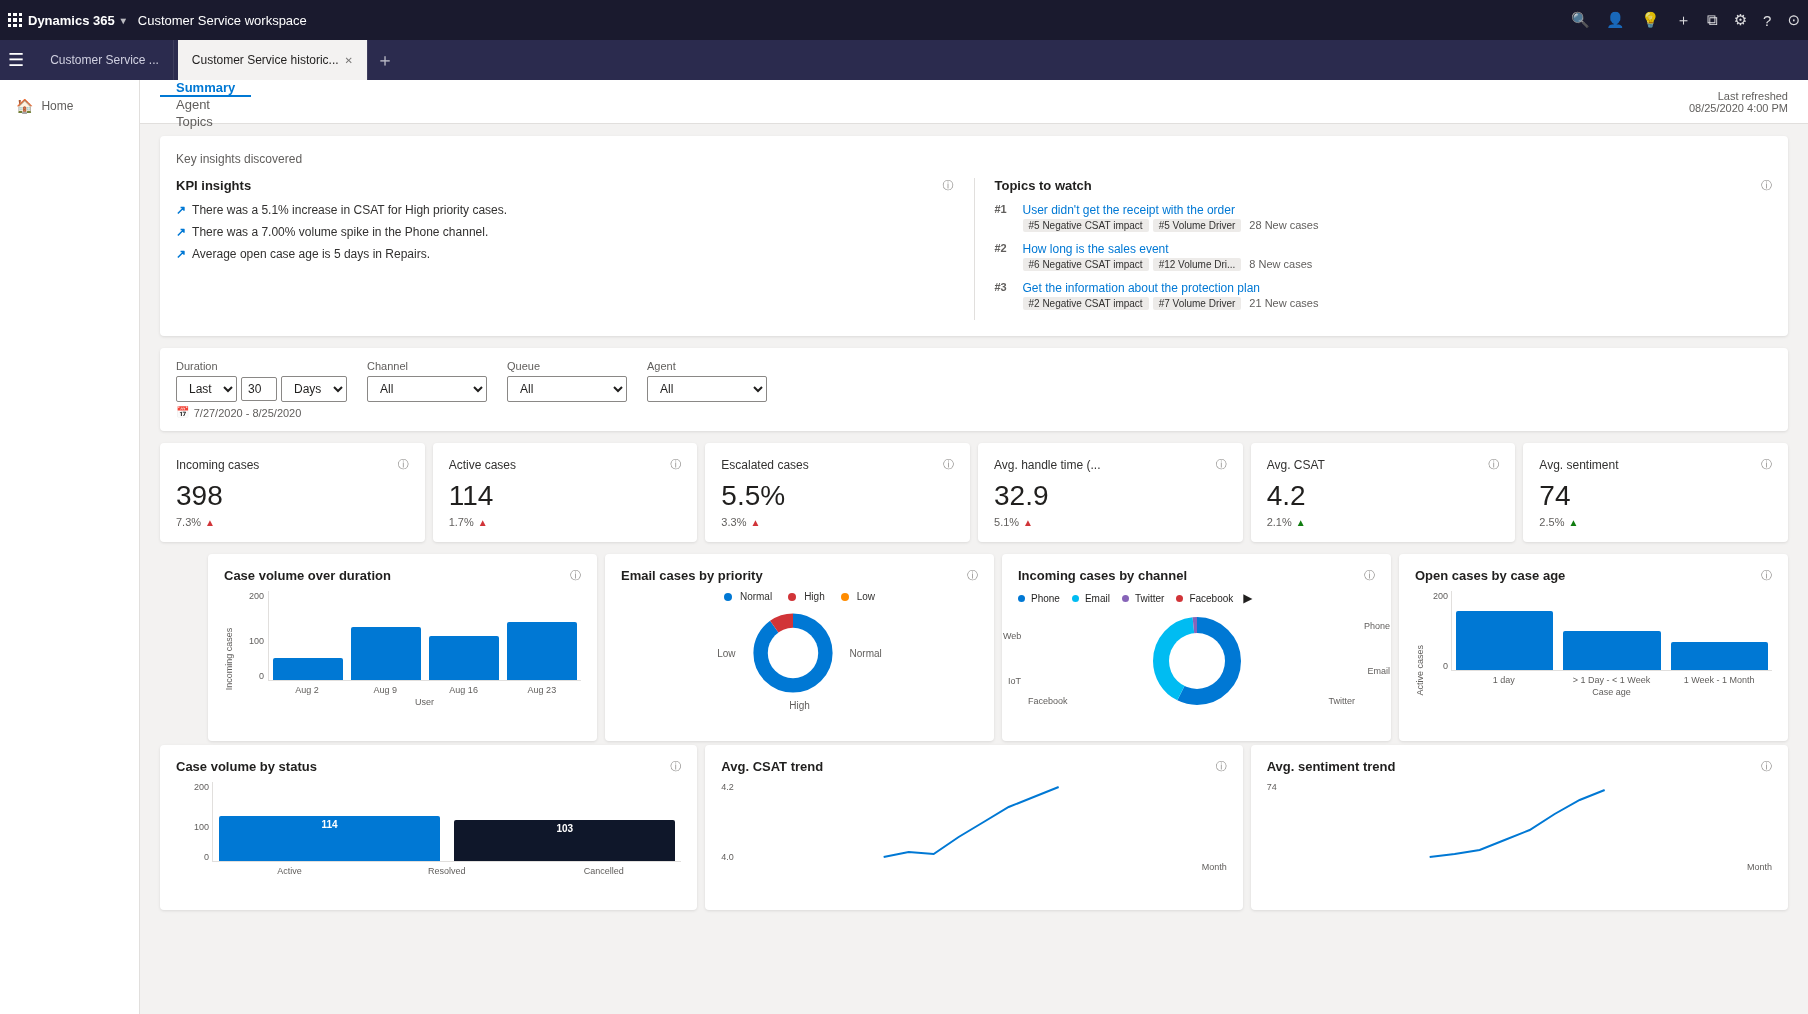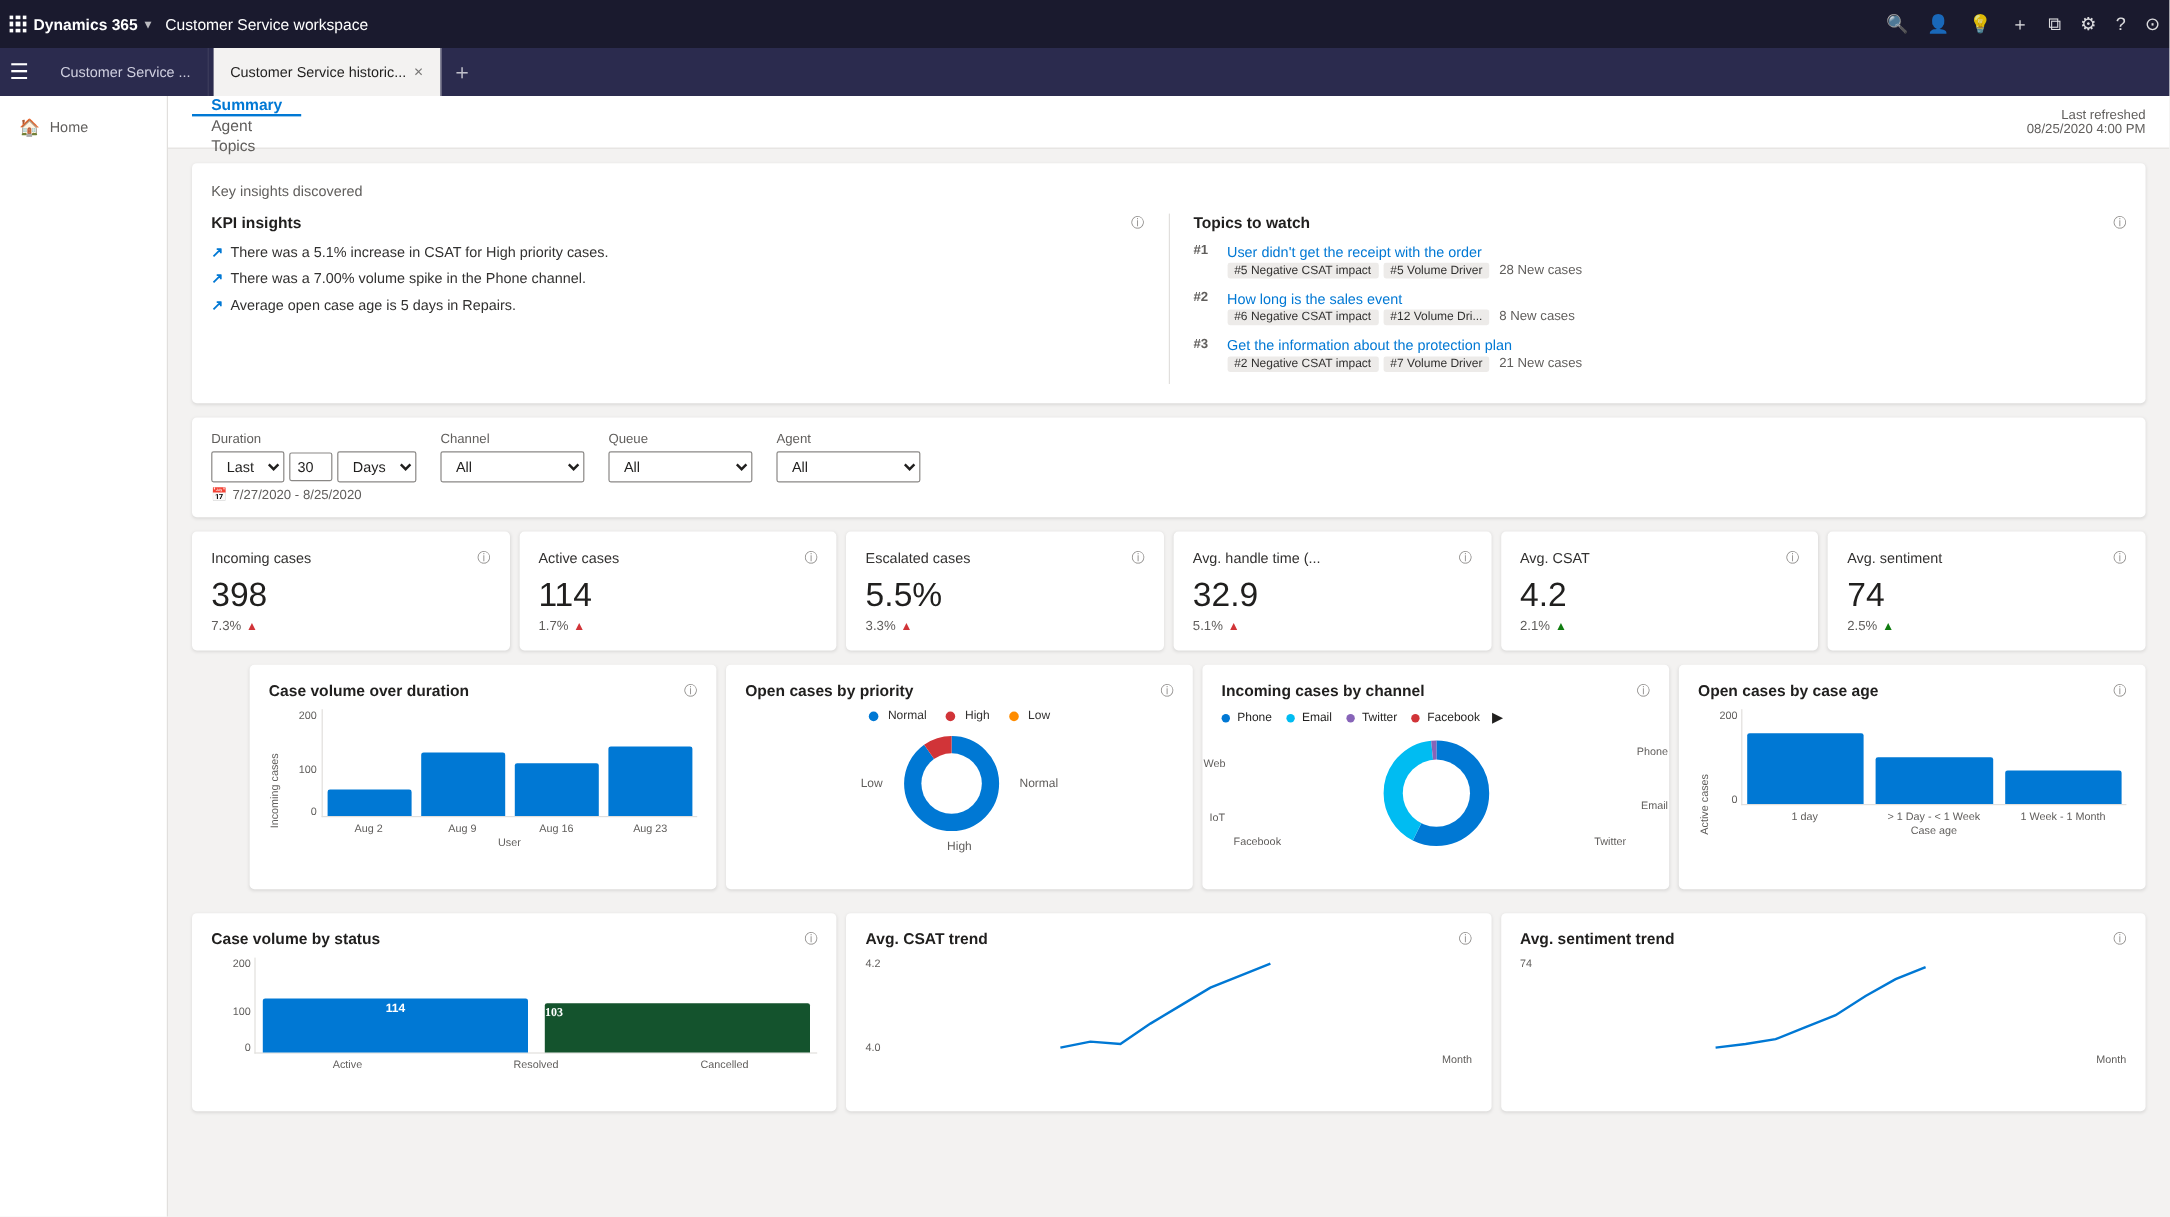--- a/index.html
+++ b/index.html
@@ -79,21 +79,21 @@
     .kpi-row { display: flex; gap: 8px; margin-bottom: 12px; }
     .kpi-card { background: white; border-radius: 4px; padding: 14px 16px; flex: 1; box-shadow: 0 1px 3px rgba(0,0,0,0.1); min-width: 0; }
     .kpi-card-header { display: flex; align-items: center; justify-content: space-between; margin-bottom: 8px; }
     .kpi-card-title { font-size: 12px; color: #323130; font-weight: 500; }
     .kpi-value { font-size: 28px; font-weight: 300; color: #201f1e; margin-bottom: 4px; }
     .kpi-change { display: flex; align-items: center; gap: 4px; font-size: 11px; color: #605e5c; }
     .arrow-up-red { color: #d13438; font-size: 10px; }
     .arrow-up-green { color: #107c10; font-size: 10px; }
 
     
-    .charts-row { display: flex; gap: 8px; margin-bottom: 20px; padding-left: 48px; }
+    .charts-row { display: flex; gap: 8px; margin-bottom: 4px; padding-left: 48px; }
     .chart-card { background: white; border-radius: 4px; padding: 14px 16px; flex: 1; box-shadow: 0 1px 3px rgba(0,0,0,0.1); min-width: 0; }
     .chart-card-header { display: flex; align-items: center; justify-content: space-between; margin-bottom: 8px; }
     .chart-card-title { font-size: 13px; font-weight: 600; color: #201f1e; }
 
     
     .bottom-charts-row { display: flex; gap: 8px; margin-bottom: 12px; }
     .bottom-chart-card { background: white; border-radius: 4px; padding: 14px 16px; flex: 1; box-sizing: border-box; box-shadow: 0 1px 3px rgba(0,0,0,0.1); }
 
     
     .content::-webkit-scrollbar { width: 6px; }
@@ -377,21 +377,21 @@
               <span style="flex:1;">Aug 9</span>
               <span style="flex:1;">Aug 16</span>
               <span style="flex:1;">Aug 23</span>
             </div>
             <div style="text-align:center; font-size:9px; color:#605e5c; margin-top:2px;">User</div>
           </div>
         </div>
 
         <div class="chart-card">
           <div class="chart-card-header">
-            <span class="chart-card-title">Open cases by priority</span>
+            <span class="chart-card-title">Email cases by priority</span>
             <span class="info-icon">ⓘ</span>
           </div>
           <div style="display:flex; align-items:center; gap:8px; justify-content:center; margin-top:4px; font-size:10px; color:#323130;">
             <span style="width:8px; height:8px; background:#0078d4; border-radius:50%; display:inline-block;"></span>
             <span>Normal</span>
             <span style="width:8px; height:8px; background:#d13438; border-radius:50%; display:inline-block; margin-left:8px;"></span>
             <span>High</span>
             <span style="width:8px; height:8px; background:#ff8c00; border-radius:50%; display:inline-block; margin-left:8px;"></span>
             <span>Low</span>
           </div>
@@ -493,21 +493,21 @@
           </div>
           <div style="position:relative; padding-left:36px; padding-bottom:20px;">
             <div style="position:relative;">
               <div style="position:absolute; right:100%; top:0; font-size:9px; color:#605e5c; padding-right:3px;">200</div>
               <div style="position:absolute; right:100%; top:50%; font-size:9px; color:#605e5c; padding-right:3px;">100</div>
               <div style="position:absolute; right:100%; bottom:0; font-size:9px; color:#605e5c; padding-right:3px;">0</div>
               <div style="display:flex; align-items:flex-end; gap:14px; height:80px; border-left:1px solid #e1dfdd; border-bottom:1px solid #e1dfdd; padding:0 6px;">
                 <div style="background:#0078d4; border-radius:2px 2px 0 0; flex:1; height:57%; display:flex; align-items:flex-start; justify-content:center; padding-top:3px;">
                   <span style="font-size:10px; color:white; font-weight:600;">114</span>
                 </div>
-                <div style="background:#14532d; border-radius:2px 2px 0 0; flex:1; height:52%; display:flex; align-items:flex-start; padding-top:3px;font-family:Liberation Serif, serif;">
+                <div style="background:#0f172a; border-radius:2px 2px 0 0; flex:1; height:52%; display:flex; align-items:flex-start; justify-content:center; padding-top:3px;">
                   <span style="font-size:10px; color:white; font-weight:600;">103</span>
                 </div>
               </div>
             </div>
             <div style="display:flex; gap:14px; padding:4px 6px 0; font-size:9px; color:#605e5c; text-align:center;">
               <span style="flex:1;">Active</span>
               <span style="flex:1;">Resolved</span>
               <span style="flex:1;">Cancelled</span>
             </div>
           </div>

